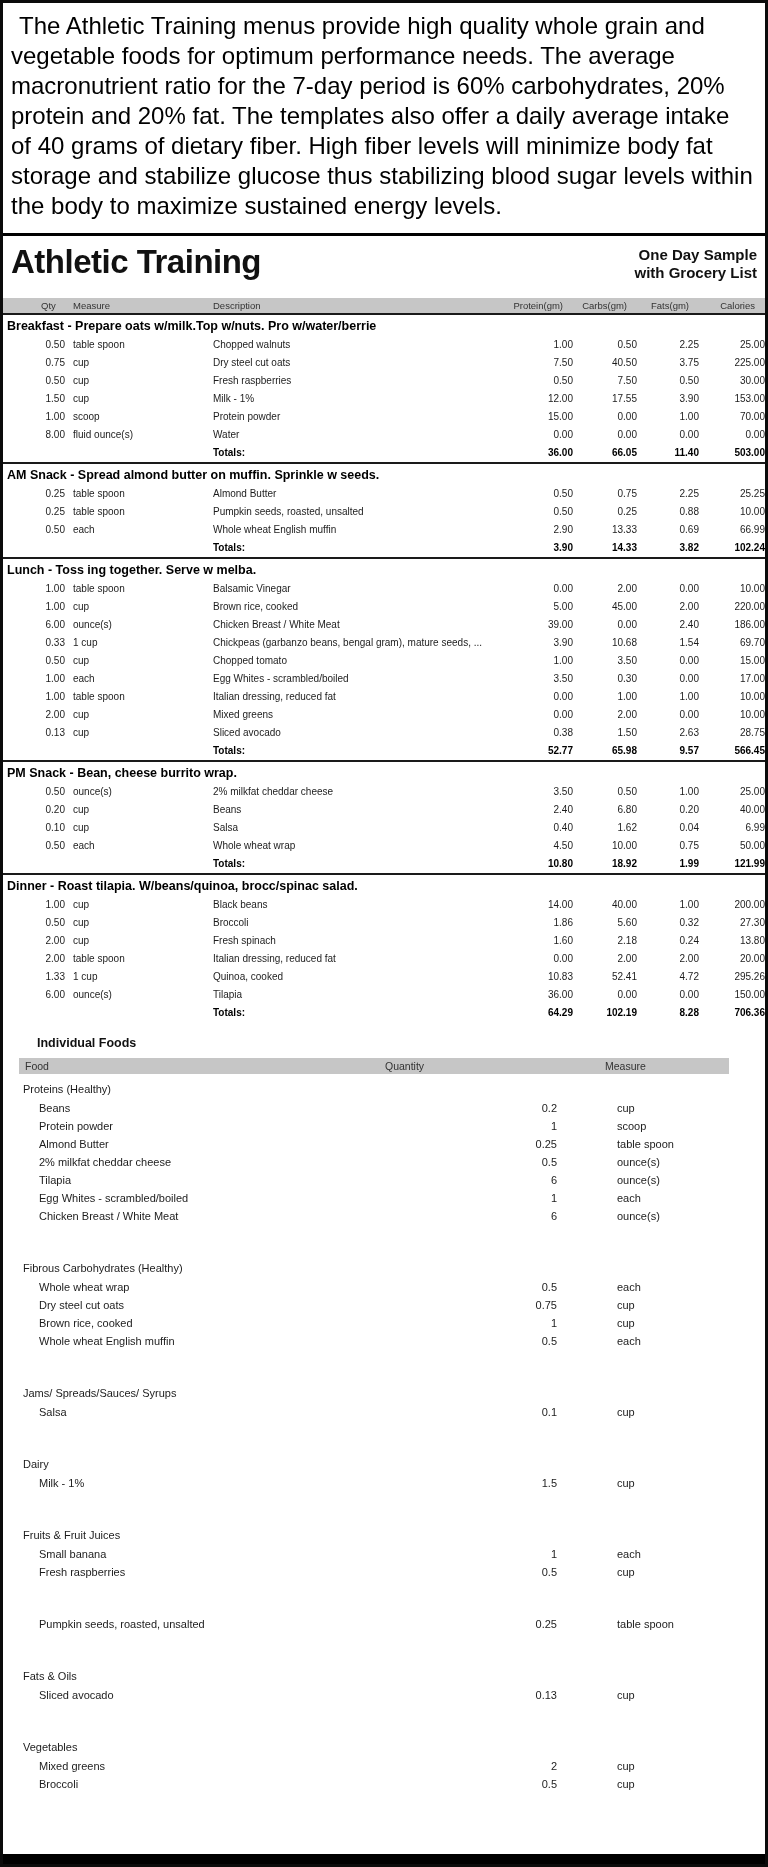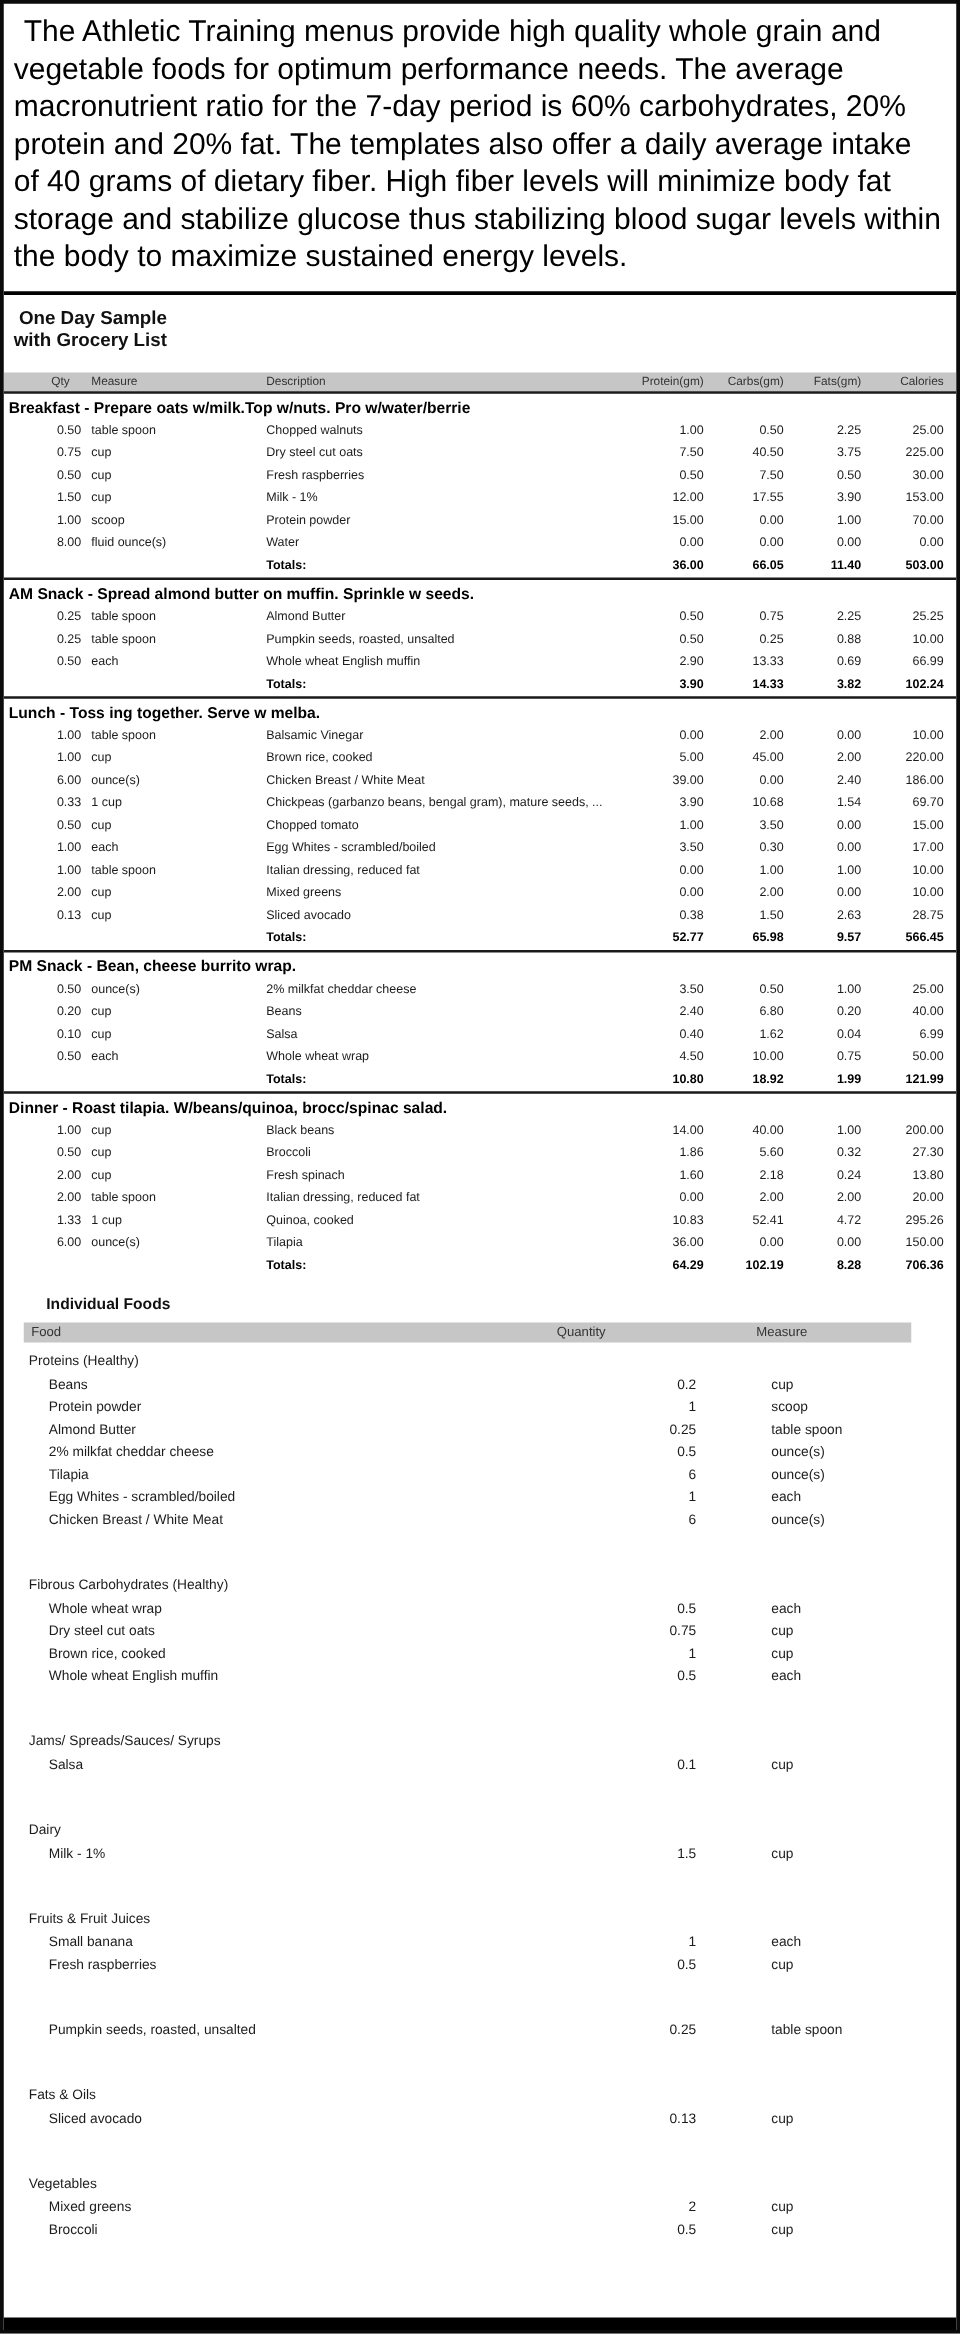--- a/index.html
+++ b/index.html
@@ -50,41 +50,41 @@
   .meal-section{border-top:2.5px solid #1a1a1a;}
   .sec-h{
     font-size:12.5px;font-weight:bold;color:#000;
     padding:3px 0 2px 4px;line-height:16px;
   }
   .meal-row{
     display:grid;
     grid-template-columns:46px 146px 1fr 80px 64px 62px 66px;
     height:18px;line-height:18px;
     font-size:10px;color:#1c1c1c;
-    padding-left:16px;padding-right:10px;
+    padding-left:16px;
     box-sizing:border-box;
   }
   .c-qty{text-align:right;}
   .c-measure{padding-left:8px;overflow:hidden;white-space:nowrap;}
   .c-desc{padding-left:2px;overflow:hidden;white-space:nowrap;}
   .c-num{text-align:right;}
   .meal-row.totals{font-weight:bold;color:#000;}
   
   .foods-title{font-size:12.5px;font-weight:bold;margin:14px 0 8px 34px;}
   .food-header{
     display:grid;
     grid-template-columns:1fr 160px 184px;
     background:#c6c6c6;
     height:16px;line-height:16px;
     font-size:10.5px;color:#333;
     margin:0 36px 0 16px;
     box-sizing:border-box;
   }
   .fh-food{padding-left:6px;}
-  .fh-qty{text-align:center;}
+  .fh-qty{text-align:left;}
   .fh-measure{padding-left:60px;}
   .food-group{margin:34px 24px 0 16px;}
   .food-group:first-of-type{margin-top:6px;}
   .group-h{font-size:11px;color:#1c1c1c;height:19px;line-height:19px;padding-left:4px;}
   .food-row{
     display:grid;
     grid-template-columns:1fr 160px 184px;
     height:18px;line-height:18px;
     font-size:11px;color:#1c1c1c;
   }
@@ -94,20 +94,21 @@
   .bottom-bar{position:absolute;left:0;right:0;bottom:0;height:10px;background:#000;}
 </style>
 </head>
 <body>
 
 <div class="page">
 
   <div class="desc-box"> The Athletic Training menus provide high quality whole grain and vegetable foods for optimum performance needs. The average macronutrient ratio for the 7-day period is 60% carbohydrates, 20% protein and 20% fat. The templates also offer a daily average intake of 40 grams of dietary fiber. High fiber levels will minimize body fat storage and stabilize glucose thus stabilizing blood sugar levels within the body to maximize sustained energy levels.</div>
 
   <div class="title-band">
+    <div class="doc-title">Athletic Training</div>
     <div class="doc-subtitle">
       <div>One Day Sample</div>
       <div>with Grocery List</div>
     </div>
   </div>
 
   <div>
     <div class="col-header">
         <span class="ch ch-qty">Qty</span>
         <span class="ch ch-measure">Measure</span>

